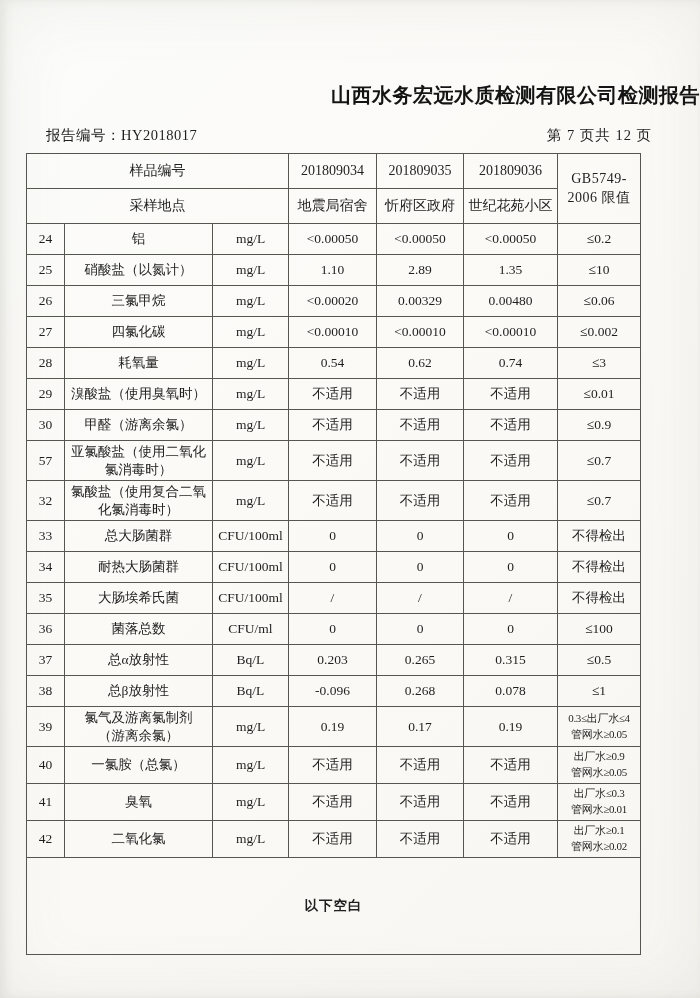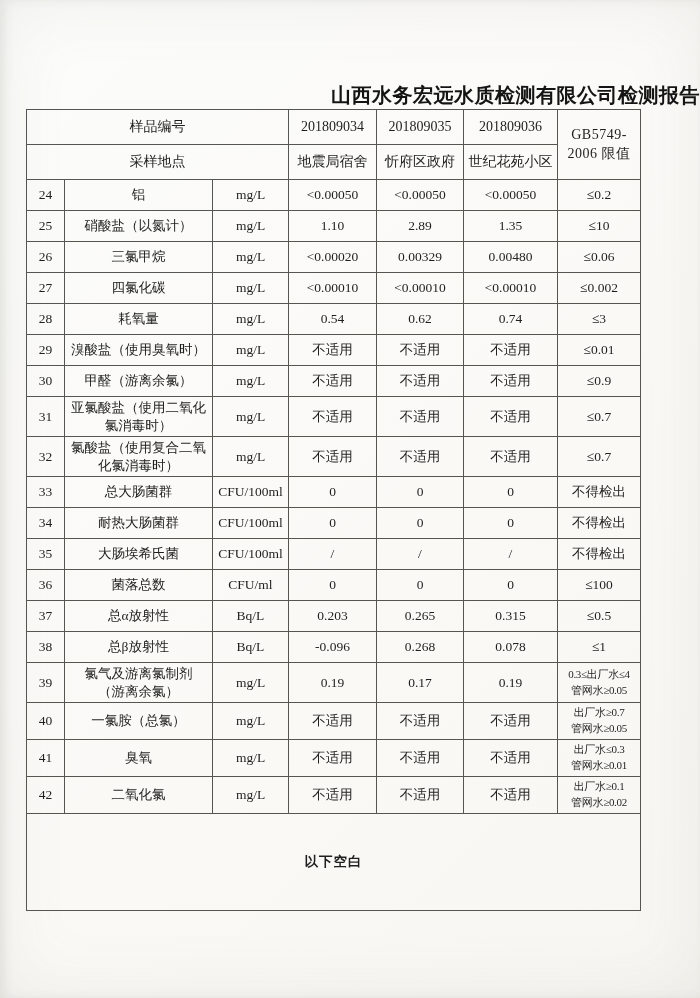--- a/index.html
+++ b/index.html
@@ -82,20 +82,24 @@
     font-weight: bold;
   }
 </style>
 </head>
 <body>
 
 <div class="page">
 
   <div class="title">山西水务宏远水质检测有限公司检测报告</div>
 
+  <div class="meta-row">
+    <div class="meta-left"><span>报告编号：</span><span>HY2018017</span></div>
+    <div class="meta-right">第 7 页共 12 页</div>
+  </div>
 
   <table class="report">
     <colgroup>
       <col style="width:38px">
         <col style="width:148px">
         <col style="width:76px">
       <col style="width:88px">
         <col style="width:87px">
         <col style="width:94px">
       <col style="width:83px">
@@ -174,21 +178,21 @@
         <tr>
           <td class="c-no">30</td>
           <td class="c-item">甲醛（游离余氯）</td>
           <td class="c-unit">mg/L</td>
           <td class="c-val">不适用</td>
           <td class="c-val">不适用</td>
           <td class="c-val">不适用</td>
           <td class="c-limit">≤0.9</td>
         </tr>
         <tr>
-          <td class="c-no">31</td>
+          <td class="c-no">57</td>
           <td class="c-item">亚氯酸盐（使用二氧化氯消毒时）</td>
           <td class="c-unit">mg/L</td>
           <td class="c-val">不适用</td>
           <td class="c-val">不适用</td>
           <td class="c-val">不适用</td>
           <td class="c-limit">≤0.7</td>
         </tr>
         <tr>
           <td class="c-no">32</td>
           <td class="c-item">氯酸盐（使用复合二氧化氯消毒时）</td>
@@ -263,21 +267,21 @@
           <td class="c-limit multiline">0.3≤出厂水≤4
 管网水≥0.05</td>
         </tr>
         <tr>
           <td class="c-no">40</td>
           <td class="c-item">一氯胺（总氯）</td>
           <td class="c-unit">mg/L</td>
           <td class="c-val">不适用</td>
           <td class="c-val">不适用</td>
           <td class="c-val">不适用</td>
-          <td class="c-limit multiline">出厂水≥0.7
+          <td class="c-limit multiline">出厂水≥0.9
 管网水≥0.05</td>
         </tr>
         <tr>
           <td class="c-no">41</td>
           <td class="c-item">臭氧</td>
           <td class="c-unit">mg/L</td>
           <td class="c-val">不适用</td>
           <td class="c-val">不适用</td>
           <td class="c-val">不适用</td>
           <td class="c-limit multiline">出厂水≤0.3

